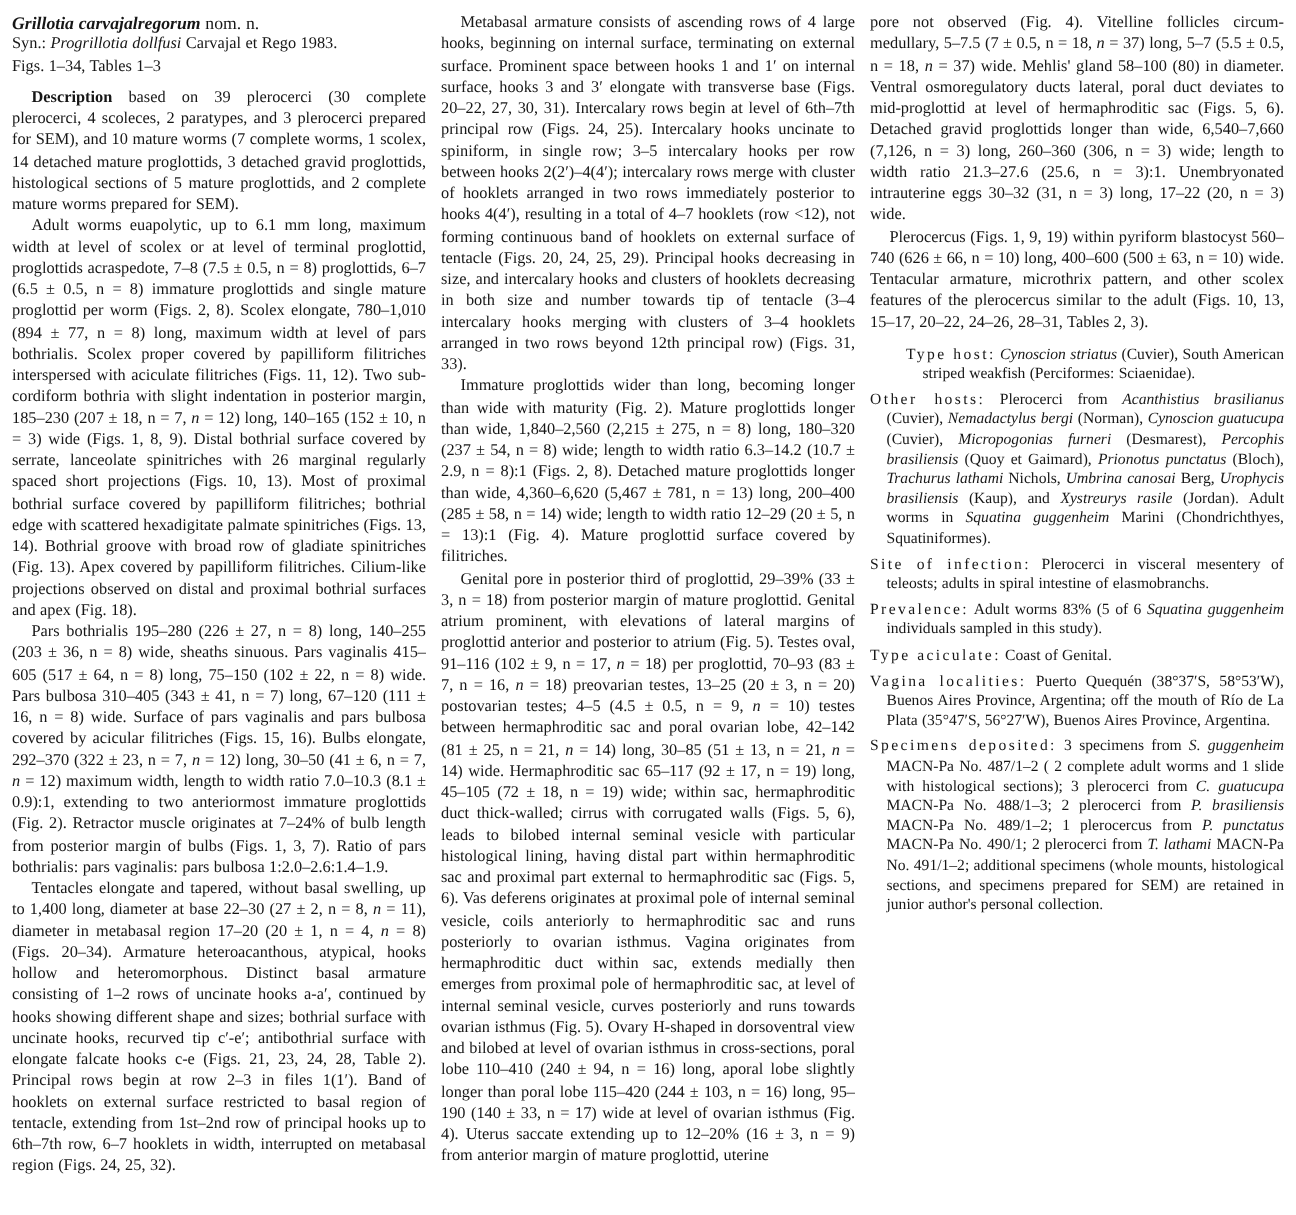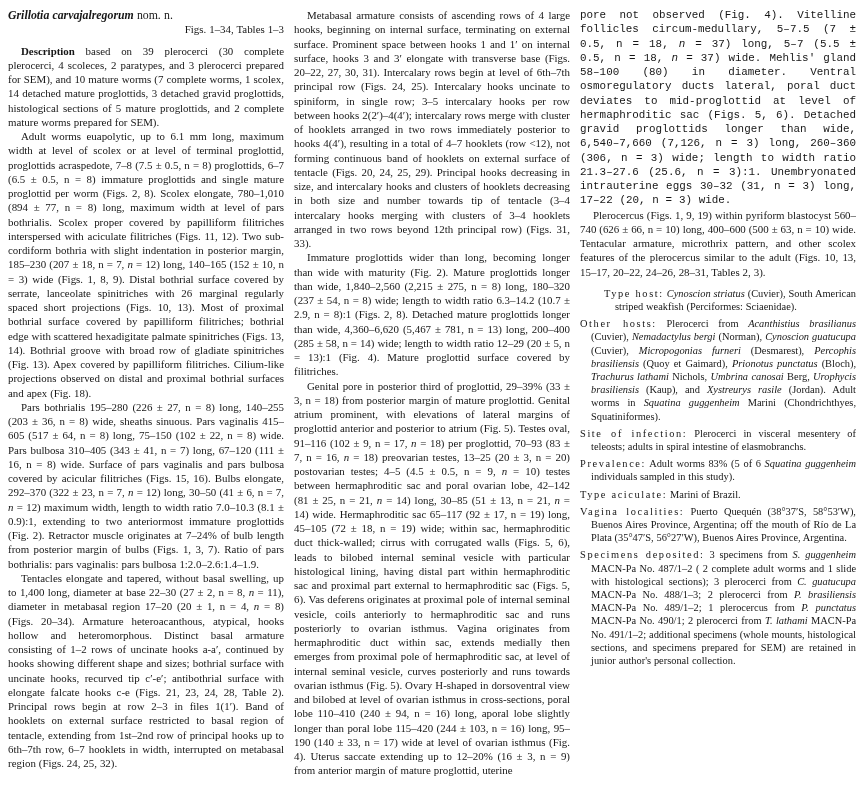--- a/index.html
+++ b/index.html
@@ -23,57 +23,58 @@
     height: 100%;
     overflow: hidden;
     text-align: justify;
     font-size: 10.9px;
     line-height: 14.25px;
     word-spacing: 0.02em;
   }
   p.block { margin: 0; padding: 0; }
   p.title { font-size: 11.8px; }
   p.syn { }
-  p.figline { text-align: right; margin-bottom: 7px; }
+  p.figline { margin-bottom: 7px; }
   p.para { text-indent: 13px; }
-  p.para0 { text-indent: 0; font-family: Liberation Mono, monospace; }
+  p.para0 { text-indent: 0; }
   p.entry {
     font-size: 10.4px;
     line-height: 13.2px;
     padding-left: 11px;
     text-indent: -11px;
     margin-top: 4px;
   }
   p.block:not(.entry) + p.entry { margin-top: 8px; margin-left: 24px; }
   .entry-label { letter-spacing: 1.6px; }
   .bi { font-weight: bold; font-style: italic; }
   .b  { font-weight: bold; }
   .i  { font-style: italic; }
 </style>
 </head>
 <body>
 
 <div class="page">
   <div class="col">
       <p class="block title"><span class="bi">Grillotia carvajalregorum</span><span> nom. n.</span></p>
+      <p class="block syn"><span>Syn.: </span><span class="i">Progrillotia dollfusi</span><span> Carvajal et Rego 1983.</span></p>
       <p class="block figline"><span>Figs. 1–34, Tables 1–3</span></p>
       <p class="block para"><span class="b">Description</span><span> based on 39 plerocerci (30 complete plerocerci, 4 scoleces, 2 paratypes, and 3 plerocerci prepared for SEM), and 10 mature worms (7 complete worms, 1 scolex, 14 detached mature proglottids, 3 detached gravid proglottids, histological sections of 5 mature proglottids, and 2 complete mature worms prepared for SEM).</span></p>
       <p class="block para"><span>Adult worms euapolytic, up to 6.1 mm long, maximum width at level of scolex or at level of terminal proglottid, proglottids acraspedote, 7–8 (7.5 ± 0.5, n = 8) proglottids, 6–7 (6.5 ± 0.5, n = 8) immature proglottids and single mature proglottid per worm (Figs. 2, 8). Scolex elongate, 780–1,010 (894 ± 77, n = 8) long, maximum width at level of pars bothrialis. Scolex proper covered by papilliform filitriches interspersed with aciculate filitriches (Figs. 11, 12). Two sub-cordiform bothria with slight indentation in posterior margin, 185–230 (207 ± 18, n = 7, </span><span class="i">n</span><span> = 12) long, 140–165 (152 ± 10, n = 3) wide (Figs. 1, 8, 9). Distal bothrial surface covered by serrate, lanceolate spinitriches with 26 marginal regularly spaced short projections (Figs. 10, 13). Most of proximal bothrial surface covered by papilliform filitriches; bothrial edge with scattered hexadigitate palmate spinitriches (Figs. 13, 14). Bothrial groove with broad row of gladiate spinitriches (Fig. 13). Apex covered by papilliform filitriches. Cilium-like projections observed on distal and proximal bothrial surfaces and apex (Fig. 18).</span></p>
       <p class="block para"><span>Pars bothrialis 195–280 (226 ± 27, n = 8) long, 140–255 (203 ± 36, n = 8) wide, sheaths sinuous. Pars vaginalis 415–605 (517 ± 64, n = 8) long, 75–150 (102 ± 22, n = 8) wide. Pars bulbosa 310–405 (343 ± 41, n = 7) long, 67–120 (111 ± 16, n = 8) wide. Surface of pars vaginalis and pars bulbosa covered by acicular filitriches (Figs. 15, 16). Bulbs elongate, 292–370 (322 ± 23, n = 7, </span><span class="i">n</span><span> = 12) long, 30–50 (41 ± 6, n = 7, </span><span class="i">n</span><span> = 12) maximum width, length to width ratio 7.0–10.3 (8.1 ± 0.9):1, extending to two anteriormost immature proglottids (Fig. 2). Retractor muscle originates at 7–24% of bulb length from posterior margin of bulbs (Figs. 1, 3, 7). Ratio of pars bothrialis: pars vaginalis: pars bulbosa 1:2.0–2.6:1.4–1.9.</span></p>
       <p class="block para"><span>Tentacles elongate and tapered, without basal swelling, up to 1,400 long, diameter at base 22–30 (27 ± 2, n = 8, </span><span class="i">n</span><span> = 11), diameter in metabasal region 17–20 (20 ± 1, n = 4, </span><span class="i">n</span><span> = 8) (Figs. 20–34). Armature heteroacanthous, atypical, hooks hollow and heteromorphous. Distinct basal armature consisting of 1–2 rows of uncinate hooks a-a′, continued by hooks showing different shape and sizes; bothrial surface with uncinate hooks, recurved tip c′-e′; antibothrial surface with elongate falcate hooks c-e (Figs. 21, 23, 24, 28, Table 2). Principal rows begin at row 2–3 in files 1(1′). Band of hooklets on external surface restricted to basal region of tentacle, extending from 1st–2nd row of principal hooks up to 6th–7th row, 6–7 hooklets in width, interrupted on metabasal region (Figs. 24, 25, 32).</span></p>
     </div>
   <div class="col">
       <p class="block para"><span>Metabasal armature consists of ascending rows of 4 large hooks, beginning on internal surface, terminating on external surface. Prominent space between hooks 1 and 1′ on internal surface, hooks 3 and 3′ elongate with transverse base (Figs. 20–22, 27, 30, 31). Intercalary rows begin at level of 6th–7th principal row (Figs. 24, 25). Intercalary hooks uncinate to spiniform, in single row; 3–5 intercalary hooks per row between hooks 2(2′)–4(4′); intercalary rows merge with cluster of hooklets arranged in two rows immediately posterior to hooks 4(4′), resulting in a total of 4–7 hooklets (row &lt;12), not forming continuous band of hooklets on external surface of tentacle (Figs. 20, 24, 25, 29). Principal hooks decreasing in size, and intercalary hooks and clusters of hooklets decreasing in both size and number towards tip of tentacle (3–4 intercalary hooks merging with clusters of 3–4 hooklets arranged in two rows beyond 12th principal row) (Figs. 31, 33).</span></p>
       <p class="block para"><span>Immature proglottids wider than long, becoming longer than wide with maturity (Fig. 2). Mature proglottids longer than wide, 1,840–2,560 (2,215 ± 275, n = 8) long, 180–320 (237 ± 54, n = 8) wide; length to width ratio 6.3–14.2 (10.7 ± 2.9, n = 8):1 (Figs. 2, 8). Detached mature proglottids longer than wide, 4,360–6,620 (5,467 ± 781, n = 13) long, 200–400 (285 ± 58, n = 14) wide; length to width ratio 12–29 (20 ± 5, n = 13):1 (Fig. 4). Mature proglottid surface covered by filitriches.</span></p>
       <p class="block para"><span>Genital pore in posterior third of proglottid, 29–39% (33 ± 3, n = 18) from posterior margin of mature proglottid. Genital atrium prominent, with elevations of lateral margins of proglottid anterior and posterior to atrium (Fig. 5). Testes oval, 91–116 (102 ± 9, n = 17, </span><span class="i">n</span><span> = 18) per proglottid, 70–93 (83 ± 7, n = 16, </span><span class="i">n</span><span> = 18) preovarian testes, 13–25 (20 ± 3, n = 20) postovarian testes; 4–5 (4.5 ± 0.5, n = 9, </span><span class="i">n</span><span> = 10) testes between hermaphroditic sac and poral ovarian lobe, 42–142 (81 ± 25, n = 21, </span><span class="i">n</span><span> = 14) long, 30–85 (51 ± 13, n = 21, </span><span class="i">n</span><span> = 14) wide. Hermaphroditic sac 65–117 (92 ± 17, n = 19) long, 45–105 (72 ± 18, n = 19) wide; within sac, hermaphroditic duct thick-walled; cirrus with corrugated walls (Figs. 5, 6), leads to bilobed internal seminal vesicle with particular histological lining, having distal part within hermaphroditic sac and proximal part external to hermaphroditic sac (Figs. 5, 6). Vas deferens originates at proximal pole of internal seminal vesicle, coils anteriorly to hermaphroditic sac and runs posteriorly to ovarian isthmus. Vagina originates from hermaphroditic duct within sac, extends medially then emerges from proximal pole of hermaphroditic sac, at level of internal seminal vesicle, curves posteriorly and runs towards ovarian isthmus (Fig. 5). Ovary H-shaped in dorsoventral view and bilobed at level of ovarian isthmus in cross-sections, poral lobe 110–410 (240 ± 94, n = 16) long, aporal lobe slightly longer than poral lobe 115–420 (244 ± 103, n = 16) long, 95–190 (140 ± 33, n = 17) wide at level of ovarian isthmus (Fig. 4). Uterus saccate extending up to 12–20% (16 ± 3, n = 9) from anterior margin of mature proglottid, uterine</span></p>
     </div>
   <div class="col">
       <p class="block para0"><span>pore not observed (Fig. 4). Vitelline follicles circum-medullary, 5–7.5 (7 ± 0.5, n = 18, </span><span class="i">n</span><span> = 37) long, 5–7 (5.5 ± 0.5, n = 18, </span><span class="i">n</span><span> = 37) wide. Mehlis' gland 58–100 (80) in diameter. Ventral osmoregulatory ducts lateral, poral duct deviates to mid-proglottid at level of hermaphroditic sac (Figs. 5, 6). Detached gravid proglottids longer than wide, 6,540–7,660 (7,126, n = 3) long, 260–360 (306, n = 3) wide; length to width ratio 21.3–27.6 (25.6, n = 3):1. Unembryonated intrauterine eggs 30–32 (31, n = 3) long, 17–22 (20, n = 3) wide.</span></p>
       <p class="block para"><span>Plerocercus (Figs. 1, 9, 19) within pyriform blastocyst 560–740 (626 ± 66, n = 10) long, 400–600 (500 ± 63, n = 10) wide. Tentacular armature, microthrix pattern, and other scolex features of the plerocercus similar to the adult (Figs. 10, 13, 15–17, 20–22, 24–26, 28–31, Tables 2, 3).</span></p>
       <p class="block entry"><span class="entry-label">Type host:</span> <span class="i">Cynoscion striatus</span><span> (Cuvier), South American striped weakfish (Perciformes: Sciaenidae).</span></p>
       <p class="block entry"><span class="entry-label">Other hosts:</span> <span>Plerocerci from </span><span class="i">Acanthistius brasilianus</span><span> (Cuvier), </span><span class="i">Nemadactylus bergi</span><span> (Norman), </span><span class="i">Cynoscion guatucupa</span><span> (Cuvier), </span><span class="i">Micropogonias furneri</span><span> (Desmarest), </span><span class="i">Percophis brasiliensis</span><span> (Quoy et Gaimard), </span><span class="i">Prionotus punctatus</span><span> (Bloch), </span><span class="i">Trachurus lathami</span><span> Nichols, </span><span class="i">Umbrina canosai</span><span> Berg, </span><span class="i">Urophycis brasiliensis</span><span> (Kaup), and </span><span class="i">Xystreurys rasile</span><span> (Jordan). Adult worms in </span><span class="i">Squatina guggenheim</span><span> Marini (Chondrichthyes, Squatiniformes).</span></p>
       <p class="block entry"><span class="entry-label">Site of infection:</span> <span>Plerocerci in visceral mesentery of teleosts; adults in spiral intestine of elasmobranchs.</span></p>
       <p class="block entry"><span class="entry-label">Prevalence:</span> <span>Adult worms 83% (5 of 6 </span><span class="i">Squatina guggenheim</span><span> individuals sampled in this study).</span></p>
-      <p class="block entry"><span class="entry-label">Type aciculate:</span> <span>Marini of Brazil.</span></p>
+      <p class="block entry"><span class="entry-label">Type aciculate:</span> <span>Coast of Genital.</span></p>
       <p class="block entry"><span class="entry-label">Vagina localities:</span> <span>Puerto Quequén (38°37′S, 58°53′W), Buenos Aires Province, Argentina; off the mouth of Río de La Plata (35°47′S, 56°27′W), Buenos Aires Province, Argentina.</span></p>
       <p class="block entry"><span class="entry-label">Specimens deposited:</span> <span>3 specimens from </span><span class="i">S. guggenheim</span><span> MACN-Pa No. 487/1–2 ( 2 complete adult worms and 1 slide with histological sections); 3 plerocerci from </span><span class="i">C. guatucupa</span><span> MACN-Pa No. 488/1–3; 2 plerocerci from </span><span class="i">P. brasiliensis</span><span> MACN-Pa No. 489/1–2; 1 plerocercus from </span><span class="i">P. punctatus</span><span> MACN-Pa No. 490/1; 2 plerocerci from </span><span class="i">T. lathami</span><span> MACN-Pa No. 491/1–2; additional specimens (whole mounts, histological sections, and specimens prepared for SEM) are retained in junior author's personal collection.</span></p>
     </div>
 </div>
 
 </body></html>

